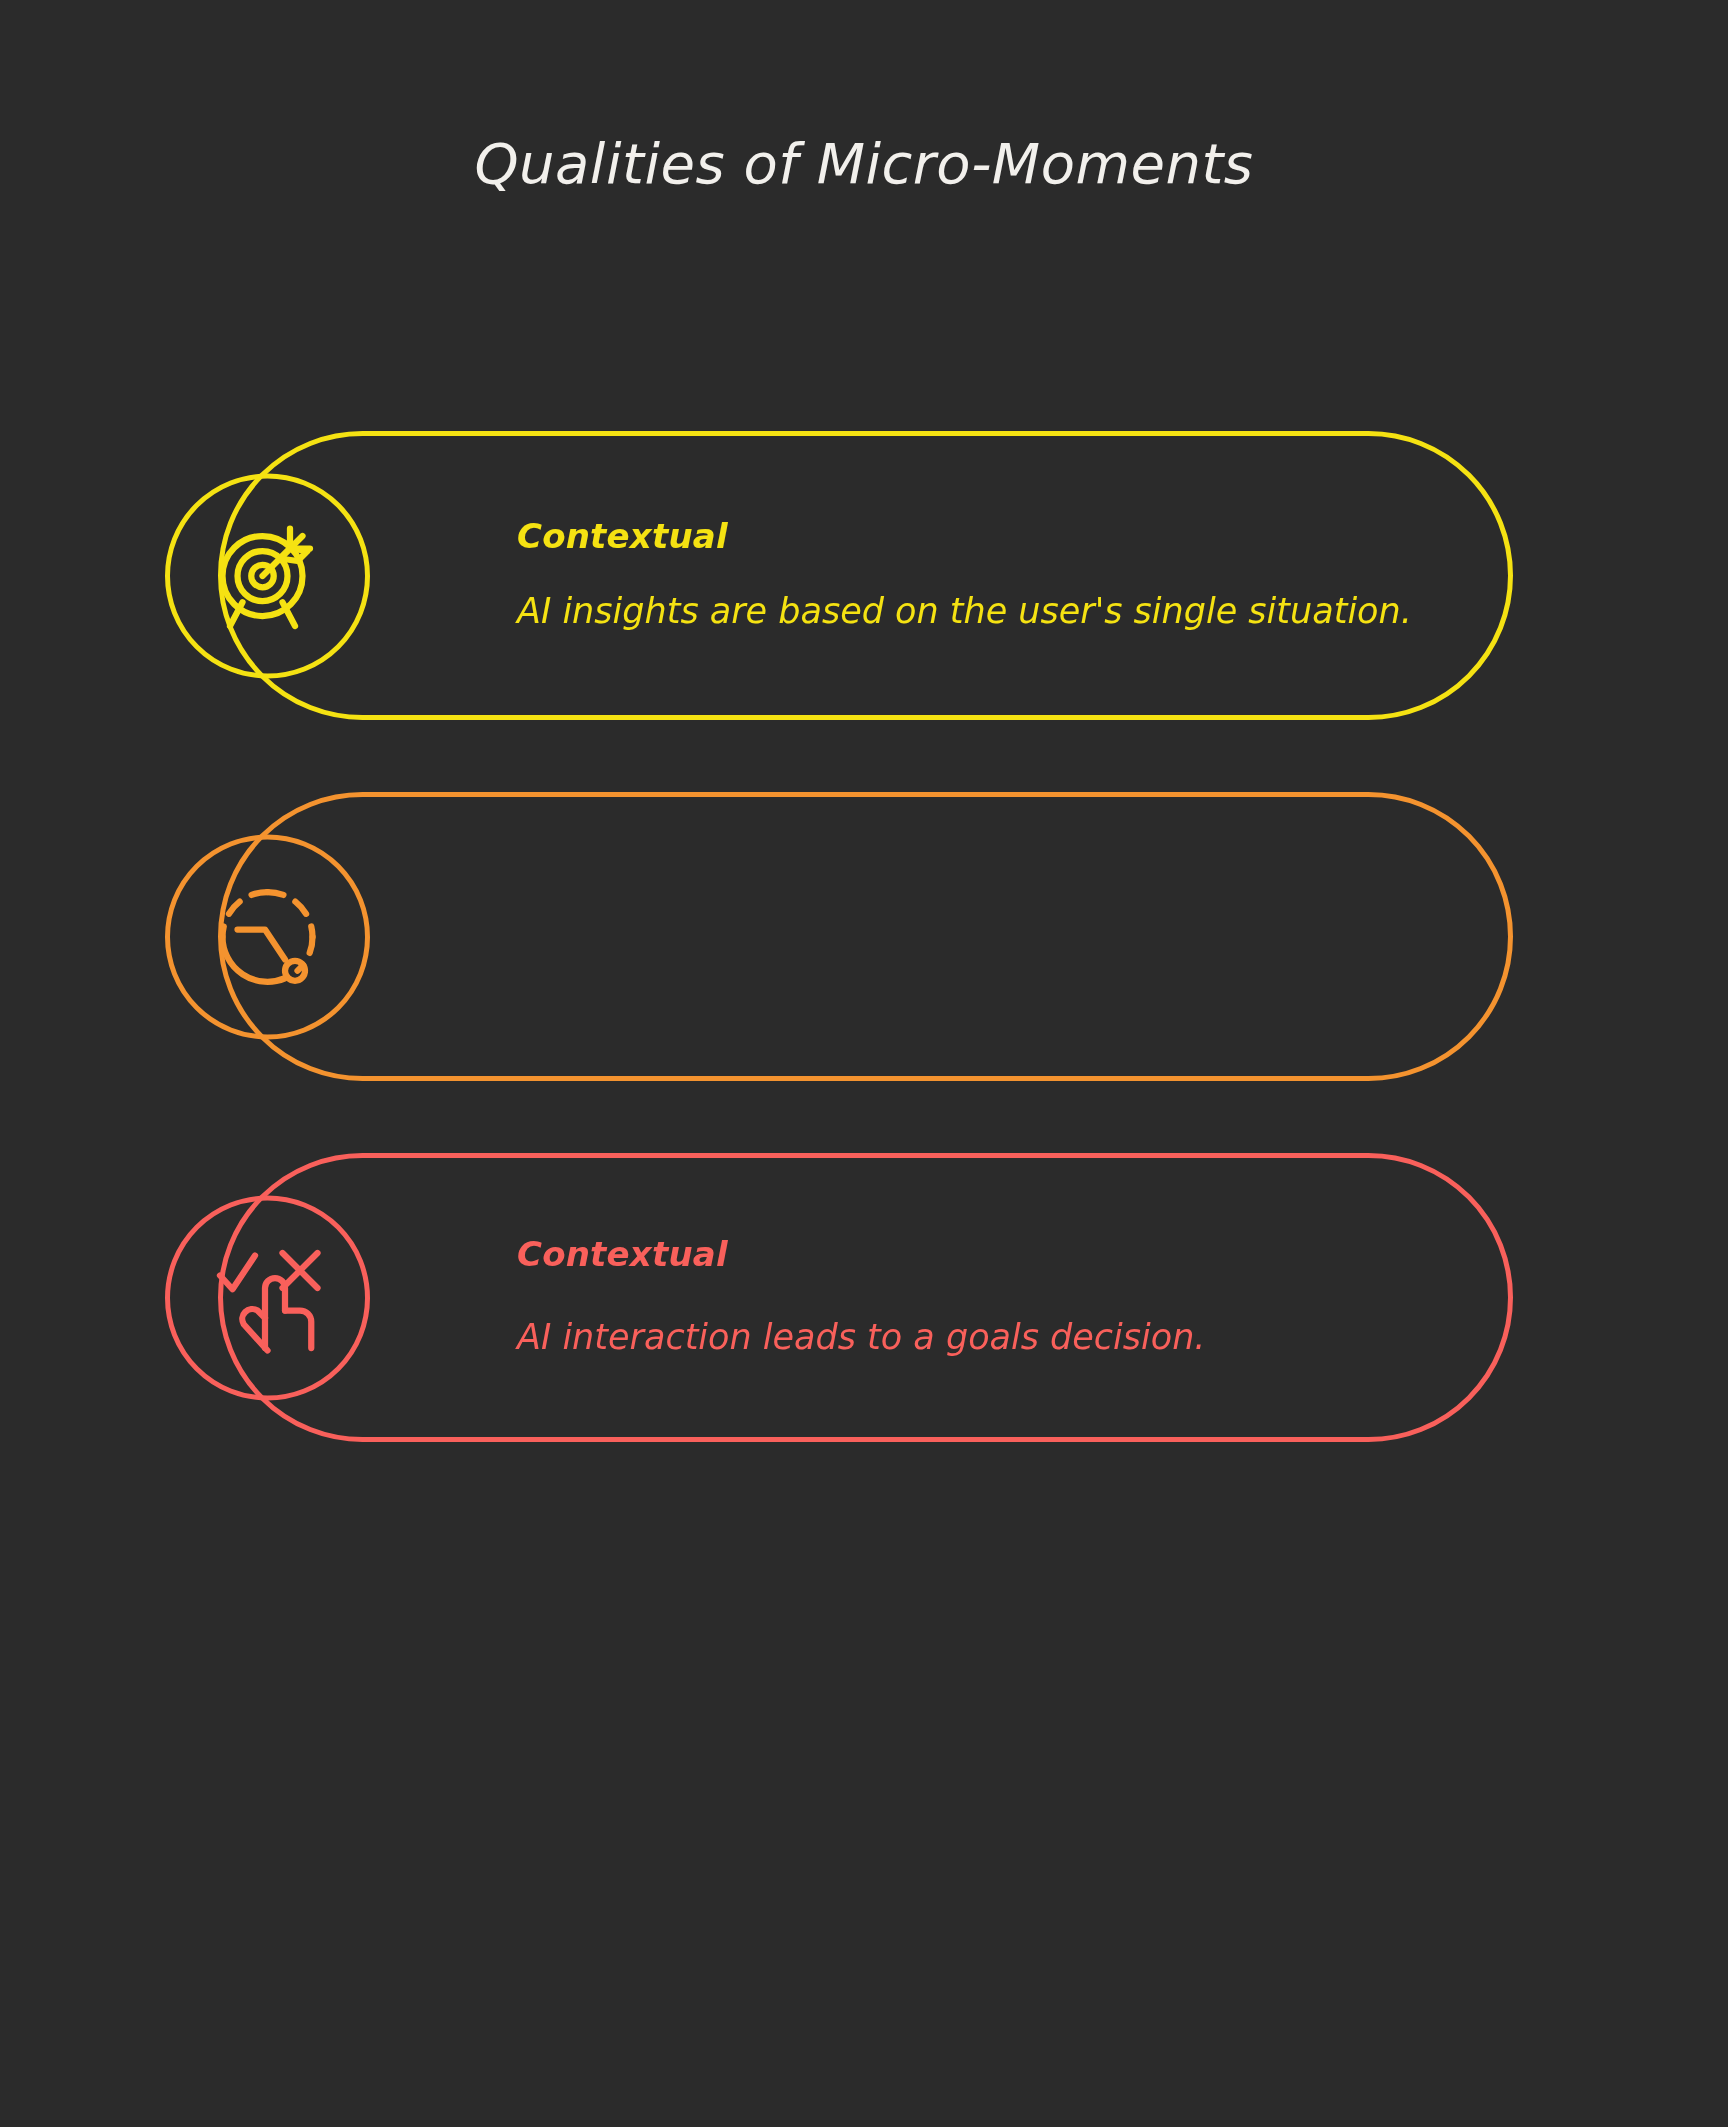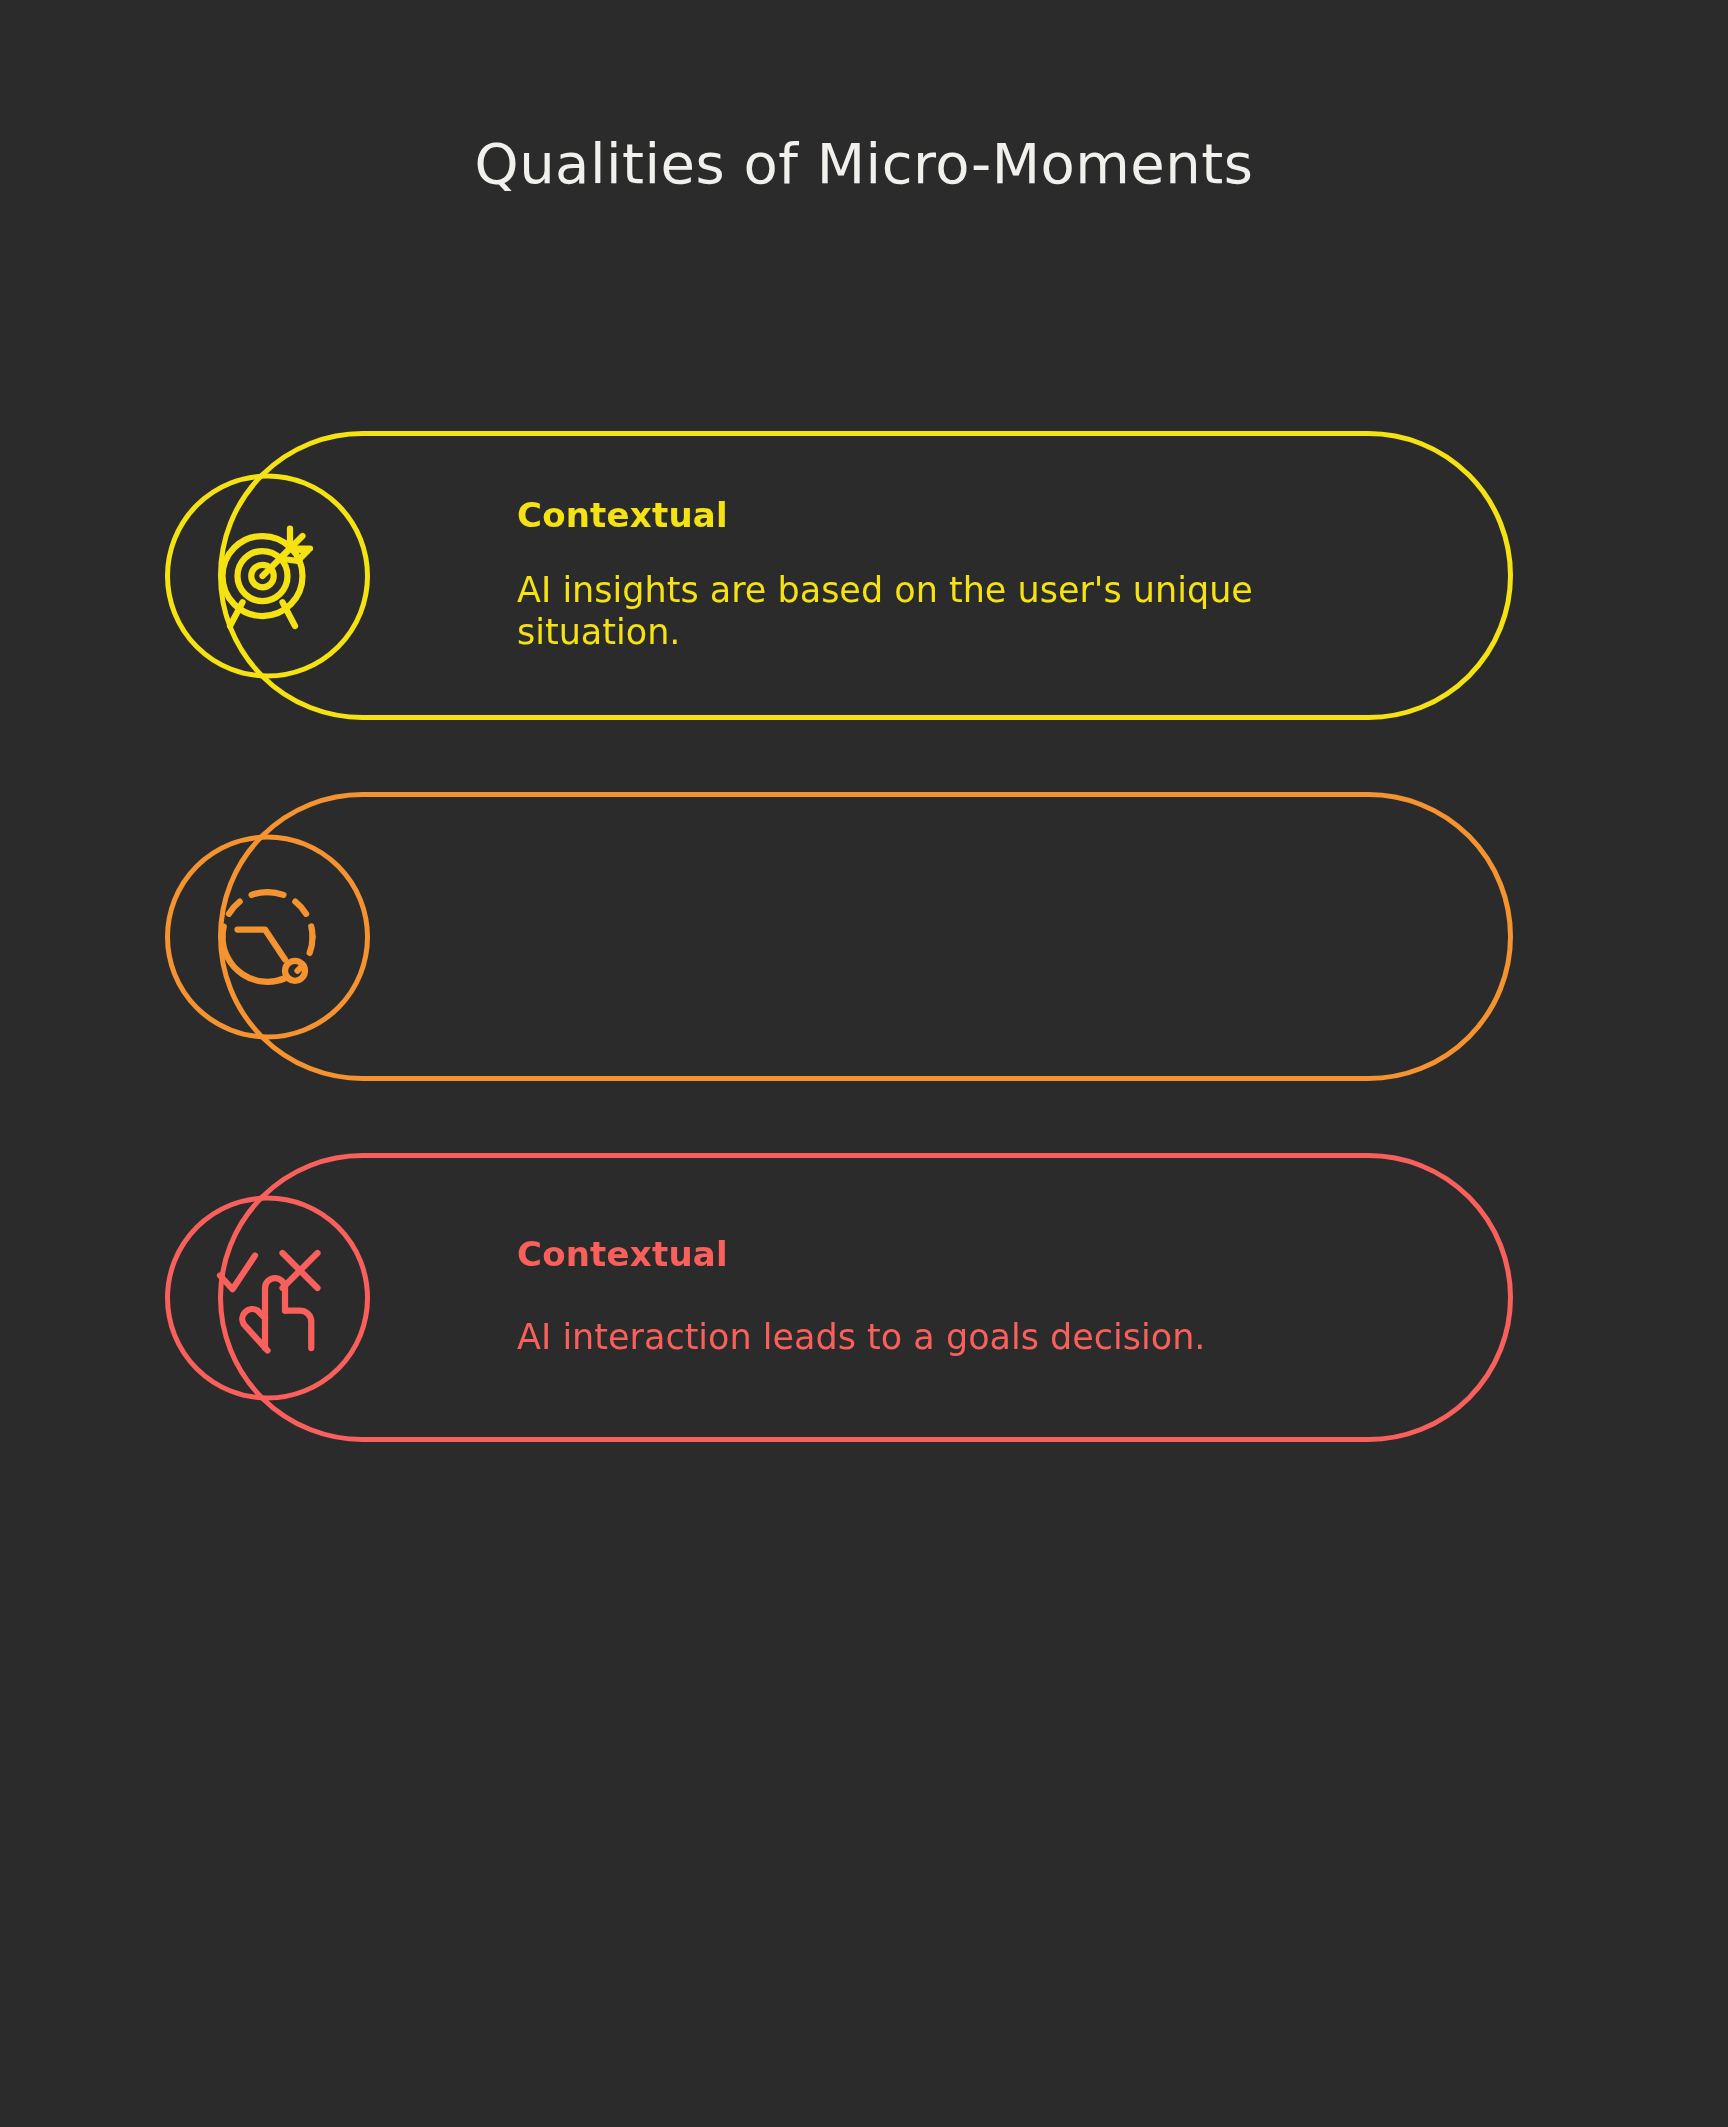--- a/index.html
+++ b/index.html
@@ -14,20 +14,21 @@
   body {
     font-family: "DejaVu Sans", sans-serif;
     position: relative;
   }
 
   .page {
     position: relative;
     width: 1728px;
     height: 1523px;
     background: #2b2b2b;
+    font-style: italic;
   }
 
   .page-title {
     position: absolute;
     top: 131px;
     left: 0;
     width: 1728px;
     text-align: center;
     color: #f2f0ec;
     font-family: "DejaVu Sans", sans-serif;
@@ -139,21 +140,21 @@
           <circle cx="46" cy="50" r="9"></circle>
           <path d="M30 71 L20 90"></path>
           <path d="M62 71 L72 90"></path>
           <path d="M46 50 L78 18"></path>
           <path d="M68 12 L68 28 L84 28"></path>
           <path d="M68 28 L82 30 L74 38 L60 36 Z"></path>
         </svg>
       </div>
       <div class="card-body">
         <div class="card-heading">Contextual</div>
-        <div class="card-desc">AI insights are based on the user's unique situation.</div>
+        <div class="card-desc">AI insights are based on the user's single situation.</div>
       </div>
     </div>
 
     <div class="card card-2">
       <div class="icon-wrap">
         <svg viewBox="0 0 100 100" aria-hidden="true">
           <path d="M50 14 A36 36 0 0 1 86 50" stroke-dasharray="13 11"></path>
           <path d="M86 50 A36 36 0 0 1 74 77" stroke-dasharray="13 11"></path>
           <path d="M50 14 A36 36 0 0 0 14 50" stroke-dasharray="13 11"></path>
           <path d="M14 50 A36 36 0 0 0 64 83"></path>

